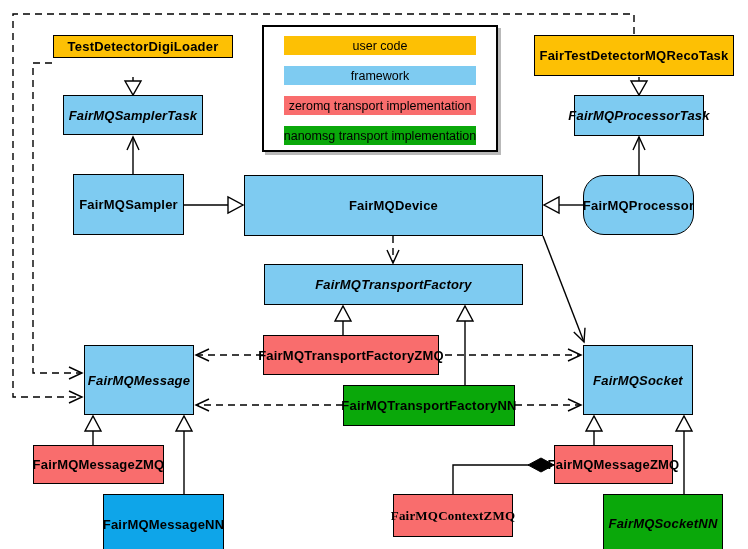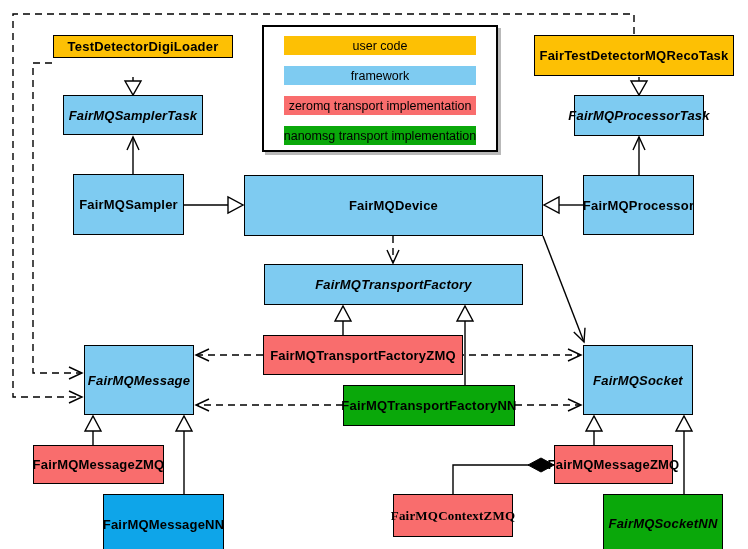--- a/index.html
+++ b/index.html
@@ -176,27 +176,27 @@
   </div>
   <div class="node abstract" style="left: 574px; top: 95px; width: 130px; height: 41px; background-color: rgb(126, 203, 241);">
     <span>FairMQProcessorTask</span>
   </div>
   <div class="node" style="left: 73px; top: 174px; width: 111px; height: 61px; background-color: rgb(126, 203, 241); justify-content: center;">
     <span>FairMQSampler</span>
   </div>
   <div class="node" style="left: 244px; top: 175px; width: 299px; height: 61px; background-color: rgb(126, 203, 241);">
     <span>FairMQDevice</span>
   </div>
-  <div class="node" style="left: 583px; top: 175px; width: 111px; height: 60px; background-color: rgb(126, 203, 241);">
+  <div class="node" style="left: 583px; top: 175px; width: 111px; height: 60px; background-color: rgb(126, 203, 241); border-radius: 21px;">
     <span>FairMQProcessor</span>
   </div>
   <div class="node abstract" style="left: 264px; top: 264px; width: 259px; height: 41px; background-color: rgb(126, 203, 241);">
     <span>FairMQTransportFactory</span>
   </div>
-  <div class="node" style="left: 263px; top: 335px; width: 200px; height: 40px; background-color: rgb(249, 109, 109);">
+  <div class="node" style="left: 263px; top: 335px; width: 176px; height: 40px; background-color: rgb(249, 109, 109);">
     <span>FairMQTransportFactoryZMQ</span>
   </div>
   <div class="node" style="left: 343px; top: 385px; width: 172px; height: 41px; background-color: rgb(10, 168, 10);">
     <span>FairMQTransportFactoryNN</span>
   </div>
   <div class="node abstract" style="left: 84px; top: 345px; width: 110px; height: 70px; background-color: rgb(126, 203, 241);">
     <span>FairMQMessage</span>
   </div>
   <div class="node abstract" style="left: 583px; top: 345px; width: 110px; height: 70px; background-color: rgb(126, 203, 241);">
     <span>FairMQSocket</span>

